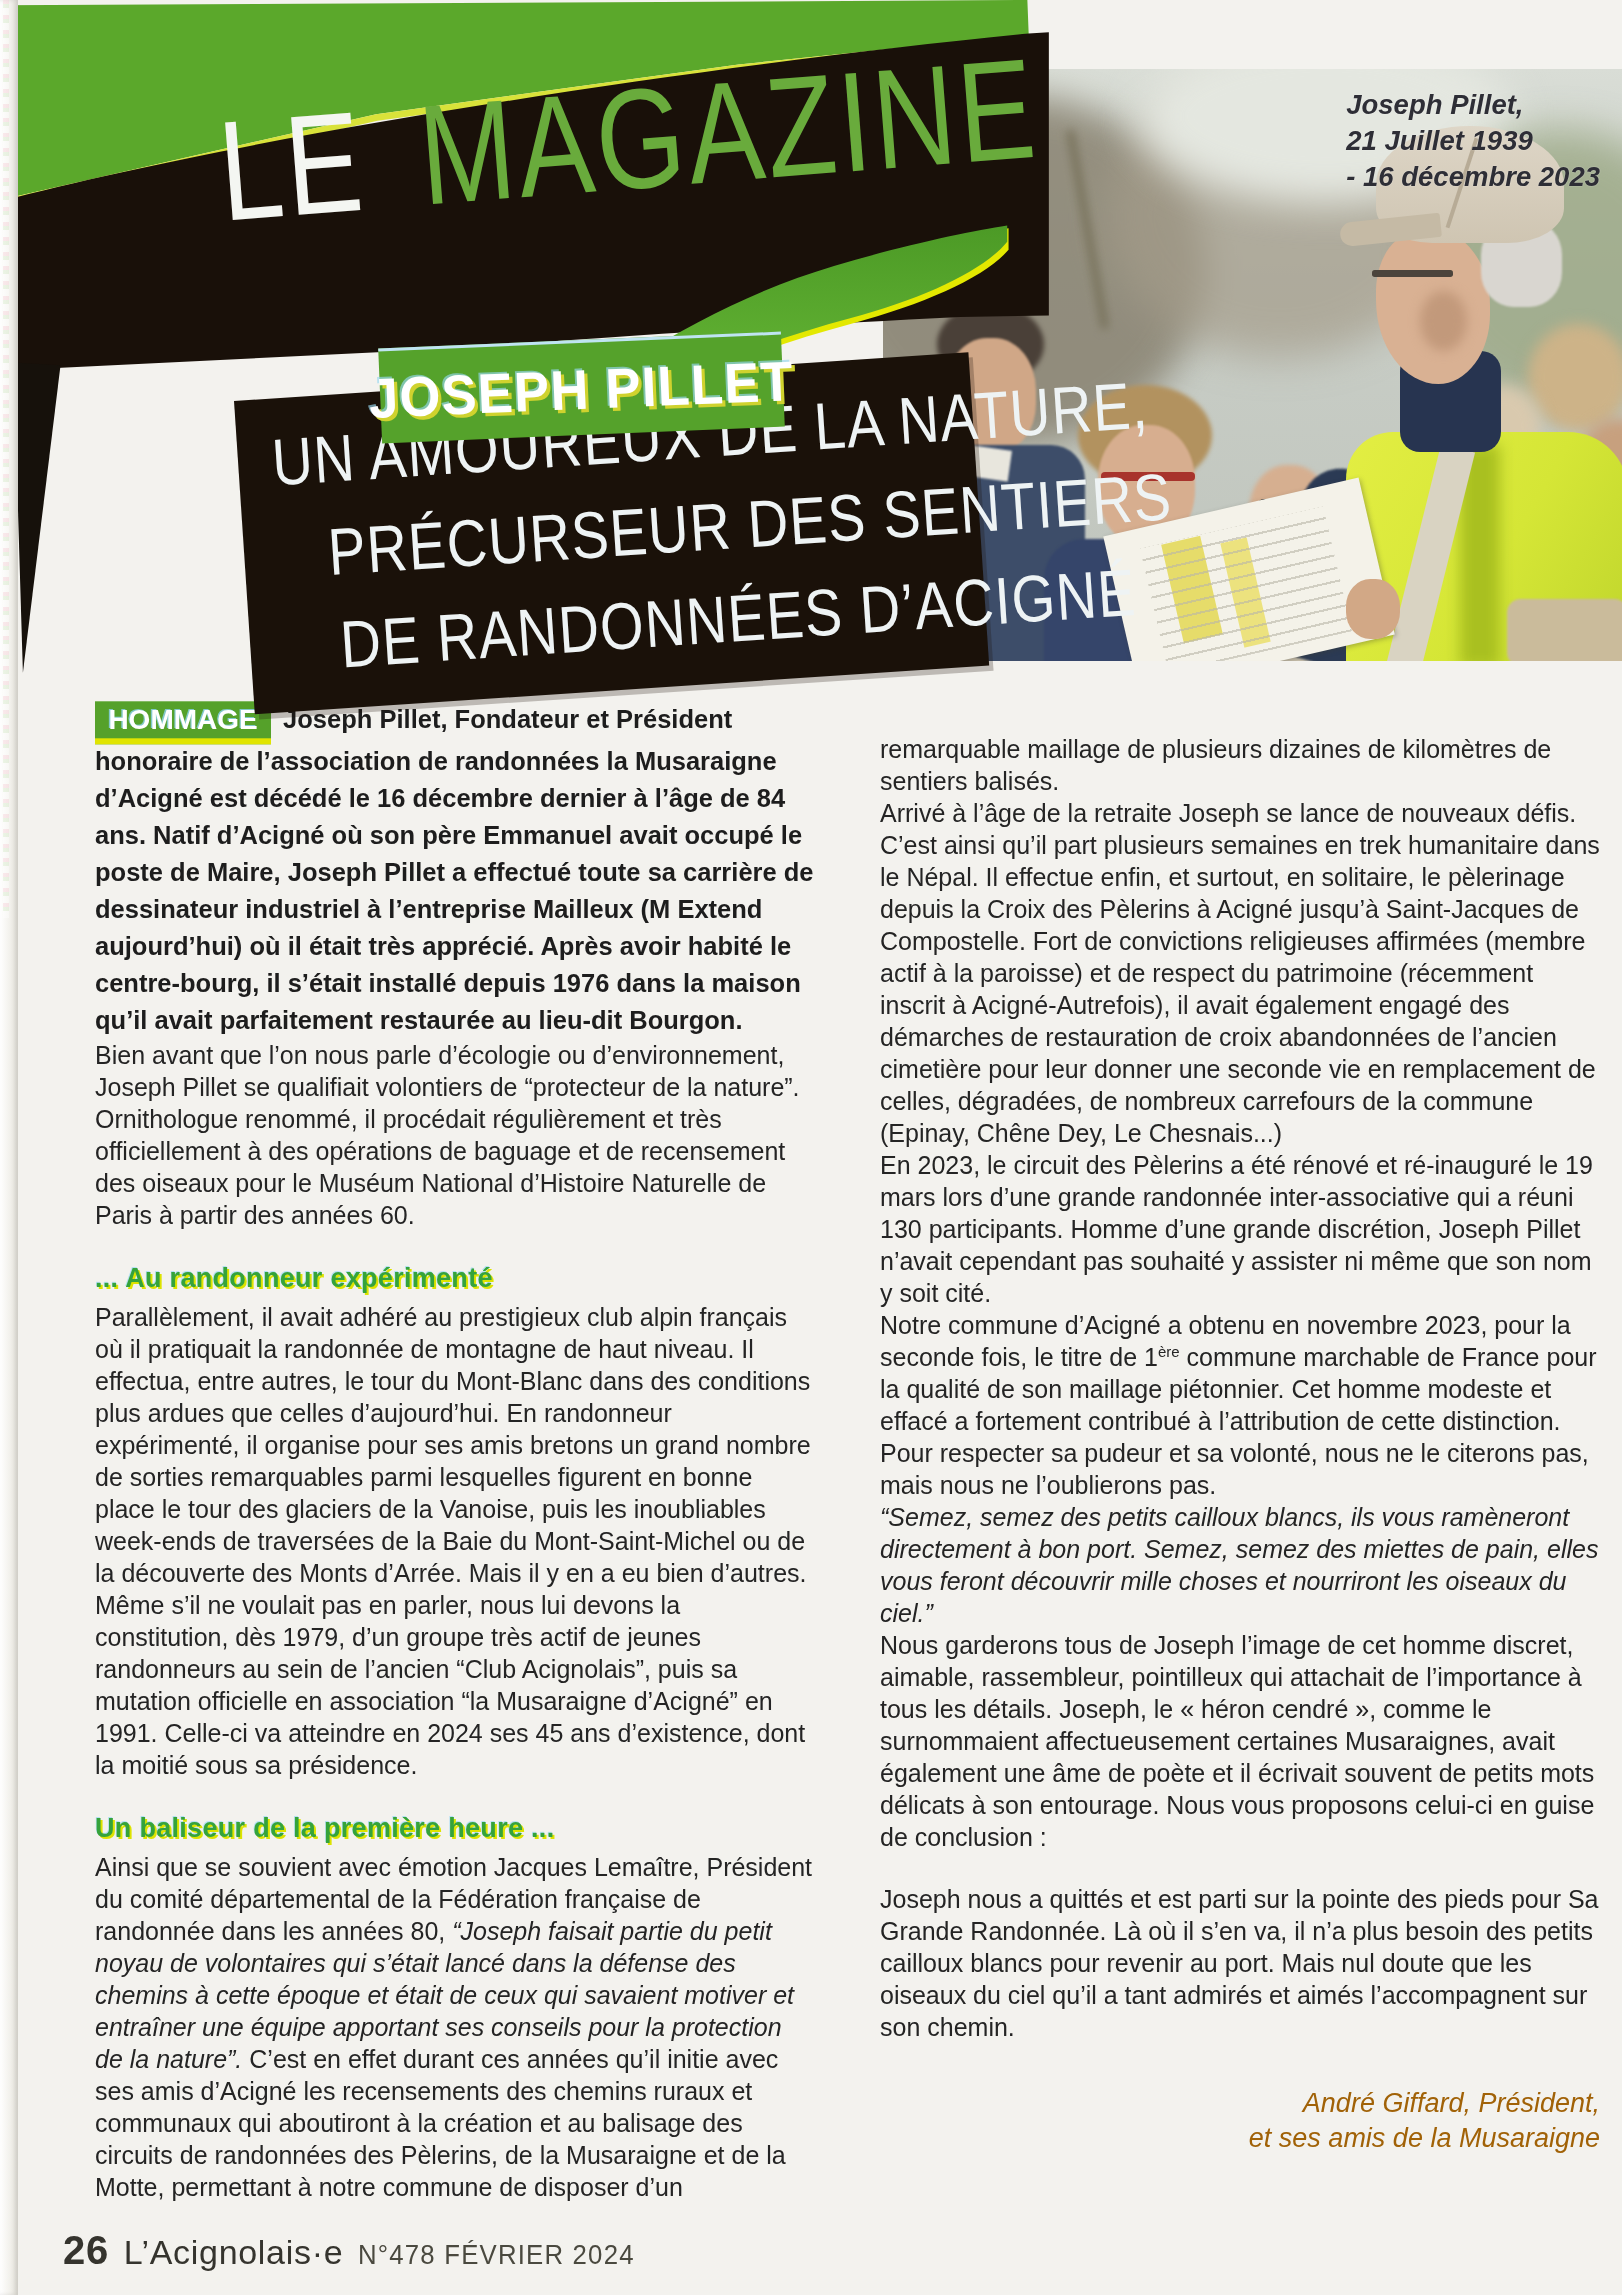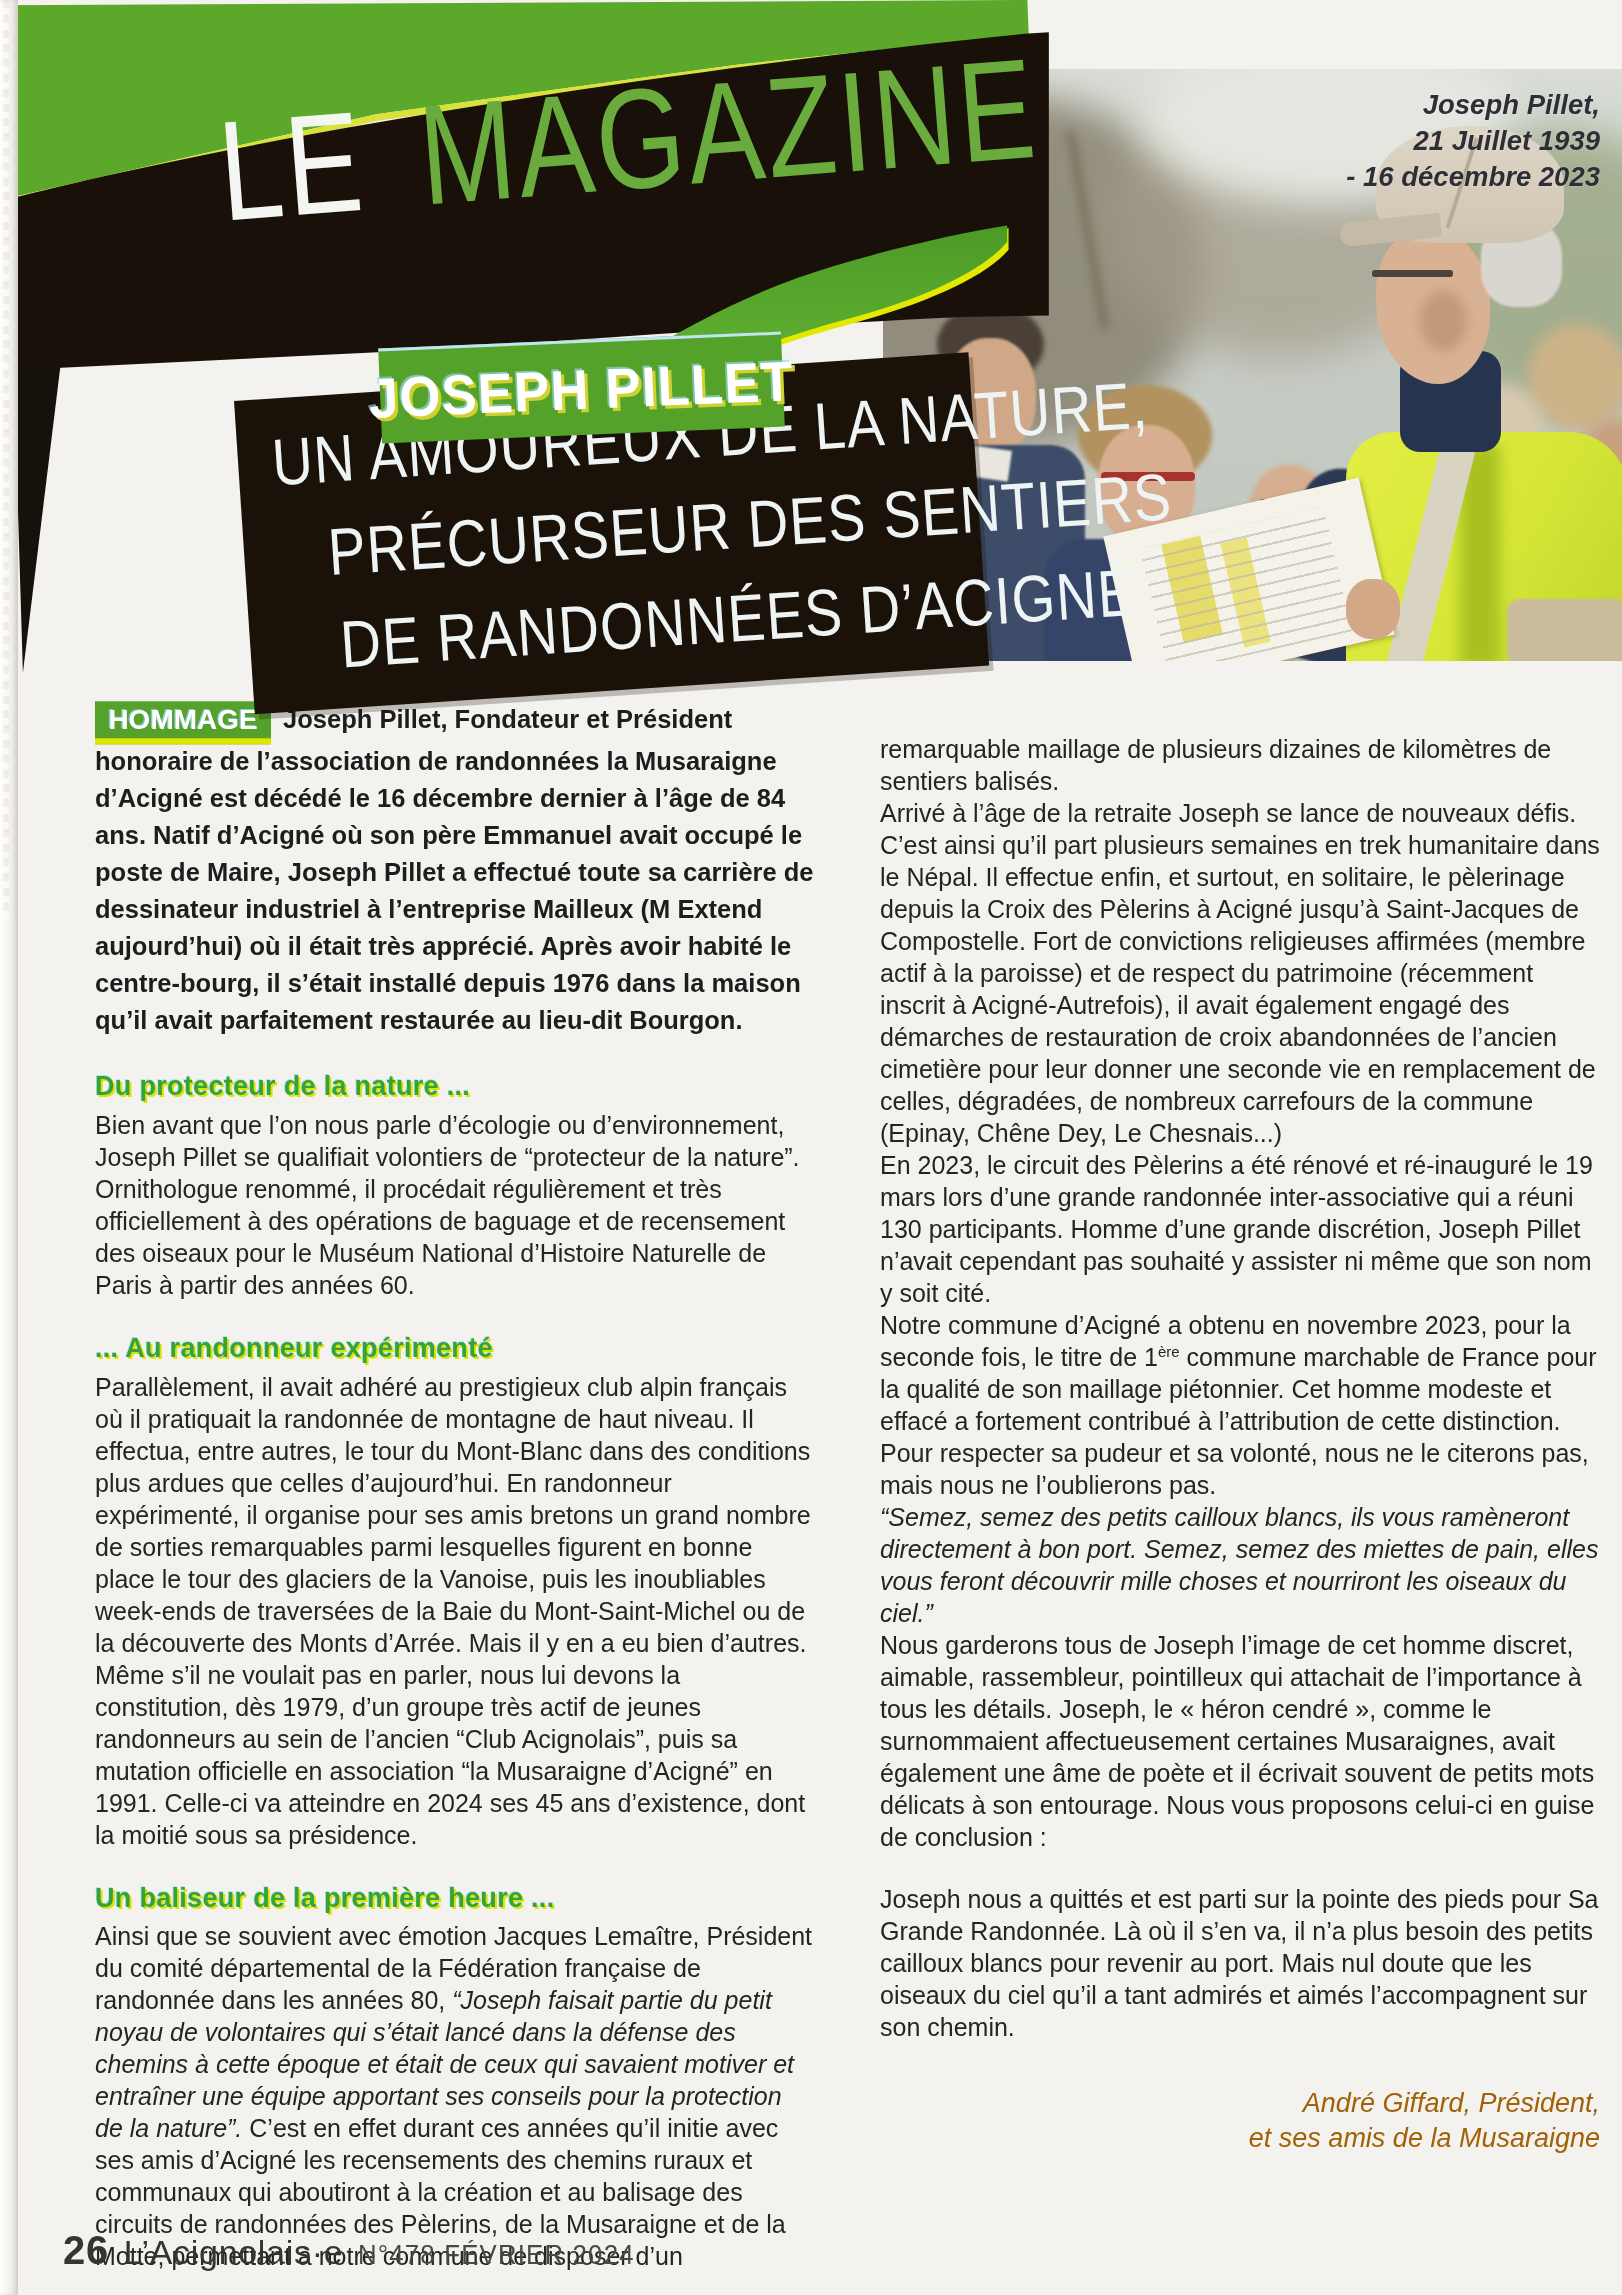--- a/index.html
+++ b/index.html
@@ -41,21 +41,21 @@
 
   
   .photo{
     position:absolute; left:883px; top:69px; width:740px; height:592px;
     background:linear-gradient(180deg,#d9ddd6 0%,#c9cec7 35%,#bfc4bc 100%);
     overflow:hidden; z-index:1;
   }
   .photo .blob{ position:absolute; border-radius:50%; }
   .caption{
     position:absolute; right:23px; top:17.5px; z-index:6;
-    text-align:right; font-style:italic; font-weight:700;
+    text-align:left; font-style:italic; font-weight:700;
     font-size:27.5px; line-height:1.32; color:#2e2e36;
     text-shadow:0 0 1.3px rgba(255,255,255,.6);
   }
 
   
   .kicker{
     position:absolute; left:380px; top:340px; width:403px; height:95px; z-index:5;
     background:#55a22b; border-top:3.4px solid #bfe4f2;
     transform:rotate(-2.4deg);
     display:flex; align-items:center; justify-content:center;
@@ -211,21 +211,20 @@
 </div>
 <div class="title-box">
   <div class="tl l1"><span>UN AMOUREUX DE LA NATURE,</span></div>
   <div class="tl l2"><span>PRÉCURSEUR DES SENTIERS</span></div>
   <div class="tl l3"><span>DE RANDONNÉES D’ACIGNÉ</span></div>
 </div>
 
 <div class="col col-left">
   <p class="intro"><span class="hommage">HOMMAGE</span><span>Joseph Pillet, Fondateur et Président honoraire de l’association de randonnées la Musaraigne d’Acigné est décédé le 16 décembre dernier à l’âge de 84 ans. Natif d’Acigné où son père Emmanuel avait occupé le poste de Maire, Joseph Pillet a effectué toute sa carrière de dessinateur industriel à l’entreprise Mailleux (M Extend aujourd’hui) où il était très apprécié. Après avoir habité le centre-bourg, il s’était installé depuis 1976 dans la maison qu’il avait parfaitement restaurée au lieu-dit Bourgon.</span></p>
 
-  <h3 class="sec">Du protecteur de la nature ...</h3>
   <p>Bien avant que l’on nous parle d’écologie ou d’environnement, Joseph Pillet se qualifiait volontiers de “protecteur de la nature”. Ornithologue renommé, il procédait régulièrement et très officiellement à des opérations de baguage et de recensement des oiseaux pour le Muséum National d’Histoire Naturelle de Paris à partir des années 60.</p>
 
   <h3 class="sec">... Au randonneur expérimenté</h3>
   <p>Parallèlement, il avait adhéré au prestigieux club alpin français où il pratiquait la randonnée de montagne de haut niveau. Il effectua, entre autres, le tour du Mont-Blanc dans des conditions plus ardues que celles d’aujourd’hui. En randonneur expérimenté, il organise pour ses amis bretons un grand nombre de sorties remarquables parmi lesquelles figurent en bonne place le tour des glaciers de la Vanoise, puis les inoubliables week-ends de traversées de la Baie du Mont-Saint-Michel ou de la découverte des Monts d’Arrée. Mais il y en a eu bien d’autres.</p>
   <p>Même s’il ne voulait pas en parler, nous lui devons la constitution, dès 1979, d’un groupe très actif de jeunes randonneurs au sein de l’ancien “Club Acignolais”, puis sa mutation officielle en association “la Musaraigne d’Acigné” en 1991. Celle-ci va atteindre en 2024 ses 45 ans d’existence, dont la moitié sous sa présidence.</p>
 
   <h3 class="sec">Un baliseur de la première heure ...</h3>
   <p><span>Ainsi que se souvient avec émotion Jacques Lemaître, Président du comité départemental de la Fédération française de randonnée dans les années 80, </span><em class="q">“Joseph faisait partie du petit noyau de volontaires qui s’était lancé dans la défense des chemins à cette époque et était de ceux qui savaient motiver et entraîner une équipe apportant ses conseils pour la protection de la nature”.</em><span> C’est en effet durant ces années qu’il initie avec ses amis d’Acigné les recensements des chemins ruraux et communaux qui aboutiront à la création et au balisage des circuits de randonnées des Pèlerins, de la Musaraigne et de la Motte, permettant à notre commune de disposer d’un</span></p>
 </div>
 

